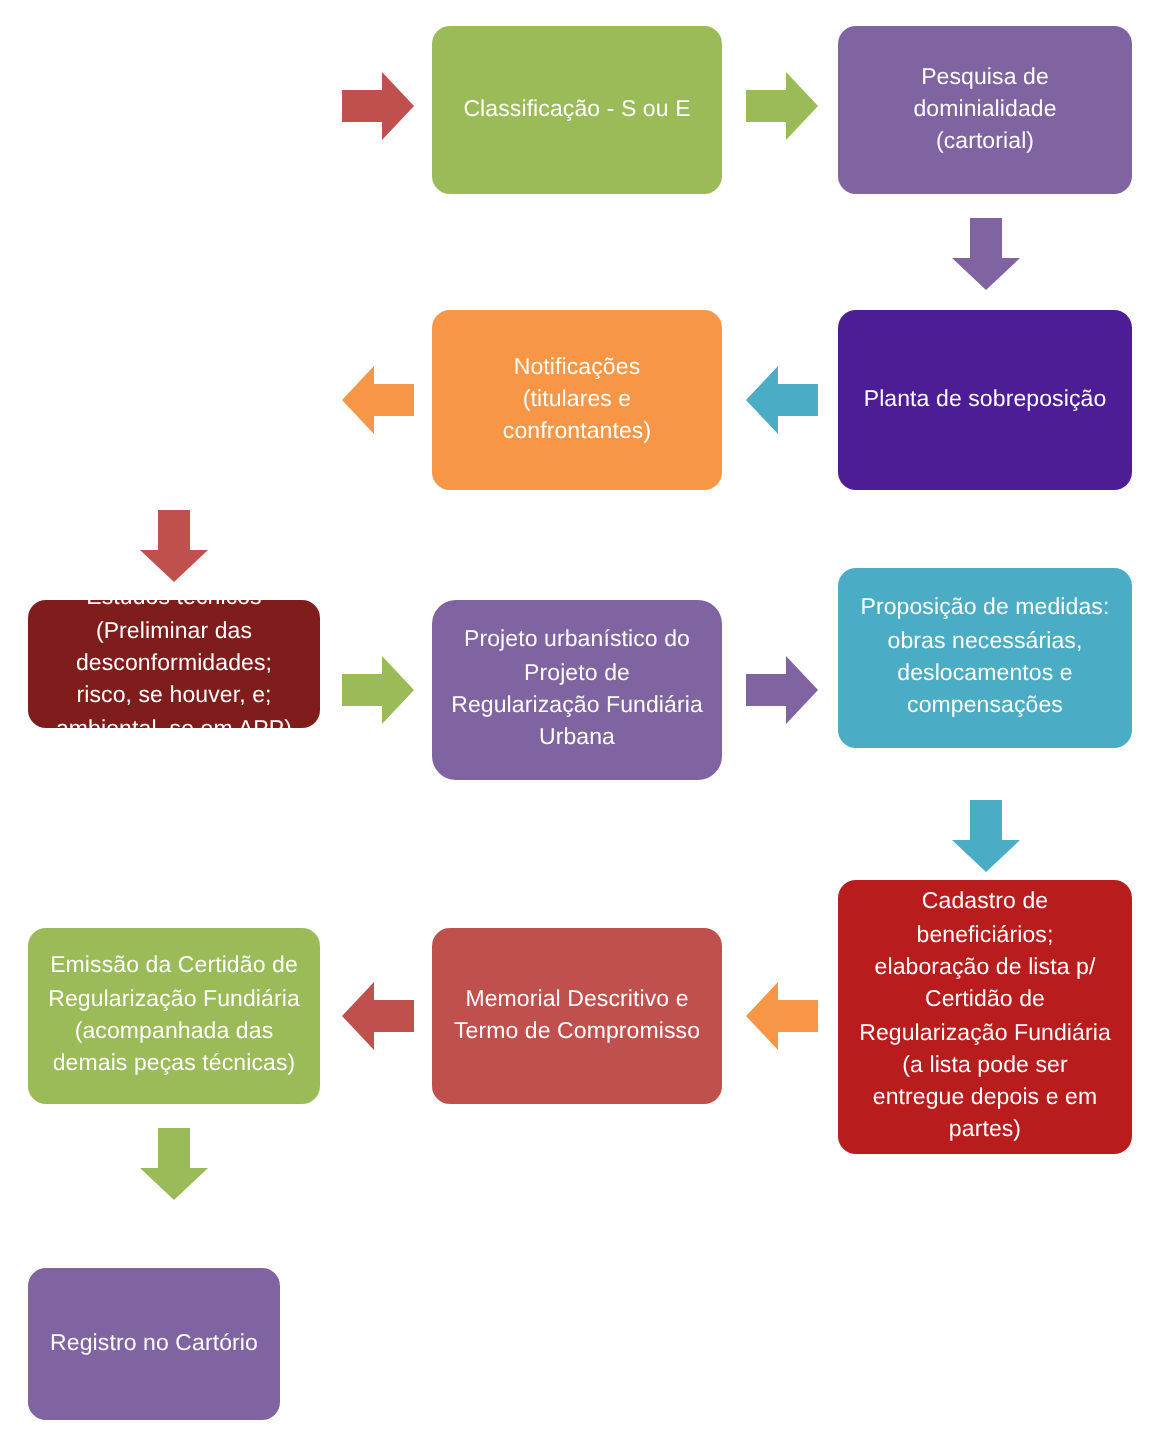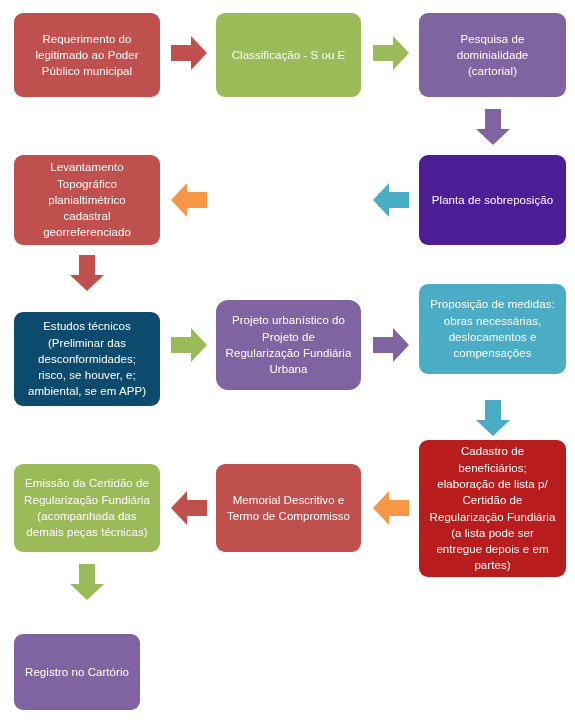--- a/index.html
+++ b/index.html
@@ -36,34 +36,29 @@
   }
   .arrow {
     position: absolute;
   }
   .arrow svg { display: block; }
 </style>
 </head>
 <body>
 
 <div id="canvas">
-    <div class="node" style="left: 14px; top: 13px; width: 146px; height: 84px; background: rgb(192, 80, 77);">Requerimento do
-legitimado ao Poder
-Público municipal</div>
     <div class="node" style="left: 216px; top: 13px; width: 145px; height: 84px; background: rgb(155, 187, 89);">Classificação  - S ou E</div>
     <div class="node" style="left: 419px; top: 13px; width: 147px; height: 84px; background: rgb(128, 100, 162);">Pesquisa de
 dominialidade
 (cartorial)</div>
-    <div class="node" style="left: 14px; top: 155px; width: 146px; height: 90px; background: rgb(192, 80, 77);">Levantamento
-Topográfico
-planialtimétrico
-cadastral
-georreferenciado</div>
+    <div class="node" style="left: 216px; top: 155px; width: 145px; height: 90px; background: rgb(247, 150, 70);">Notificações
+(titulares e
+confrontantes)</div>
     <div class="node" style="left: 419px; top: 155px; width: 147px; height: 90px; background: #4c1d95;">Planta de sobreposição</div>
-    <div class="node" style="left: 14px; top: 300px; width: 146px; height: 94px; background: #0c4a6e; margin-top: 12px;">Estudos técnicos
+    <div class="node" style="left: 14px; top: 300px; width: 146px; height: 64px; background: #7f1d1d;">Estudos técnicos
 (Preliminar das
 desconformidades;
 risco, se houver, e;
 ambiental, se em APP)</div>
     <div class="node" style="left: 216px; top: 300px; width: 145px; height: 90px; background: rgb(128, 100, 162); border-radius: 12px;">Projeto urbanístico do
 Projeto de
 Regularização Fundiária
 Urbana</div>
     <div class="node" style="left: 419px; top: 284px; width: 147px; height: 90px; background: rgb(75, 172, 198);">Proposição de medidas:
 obras necessárias,

